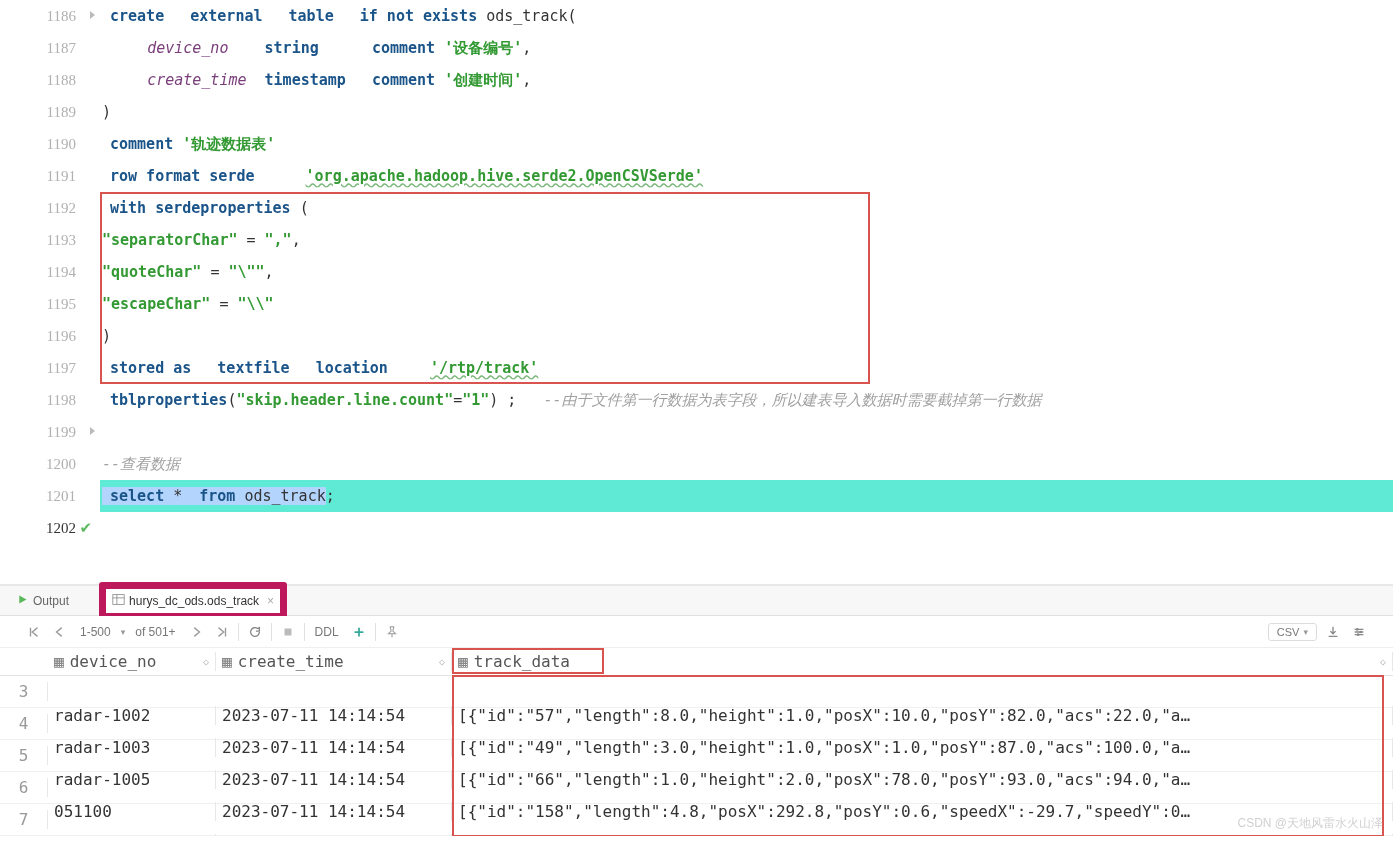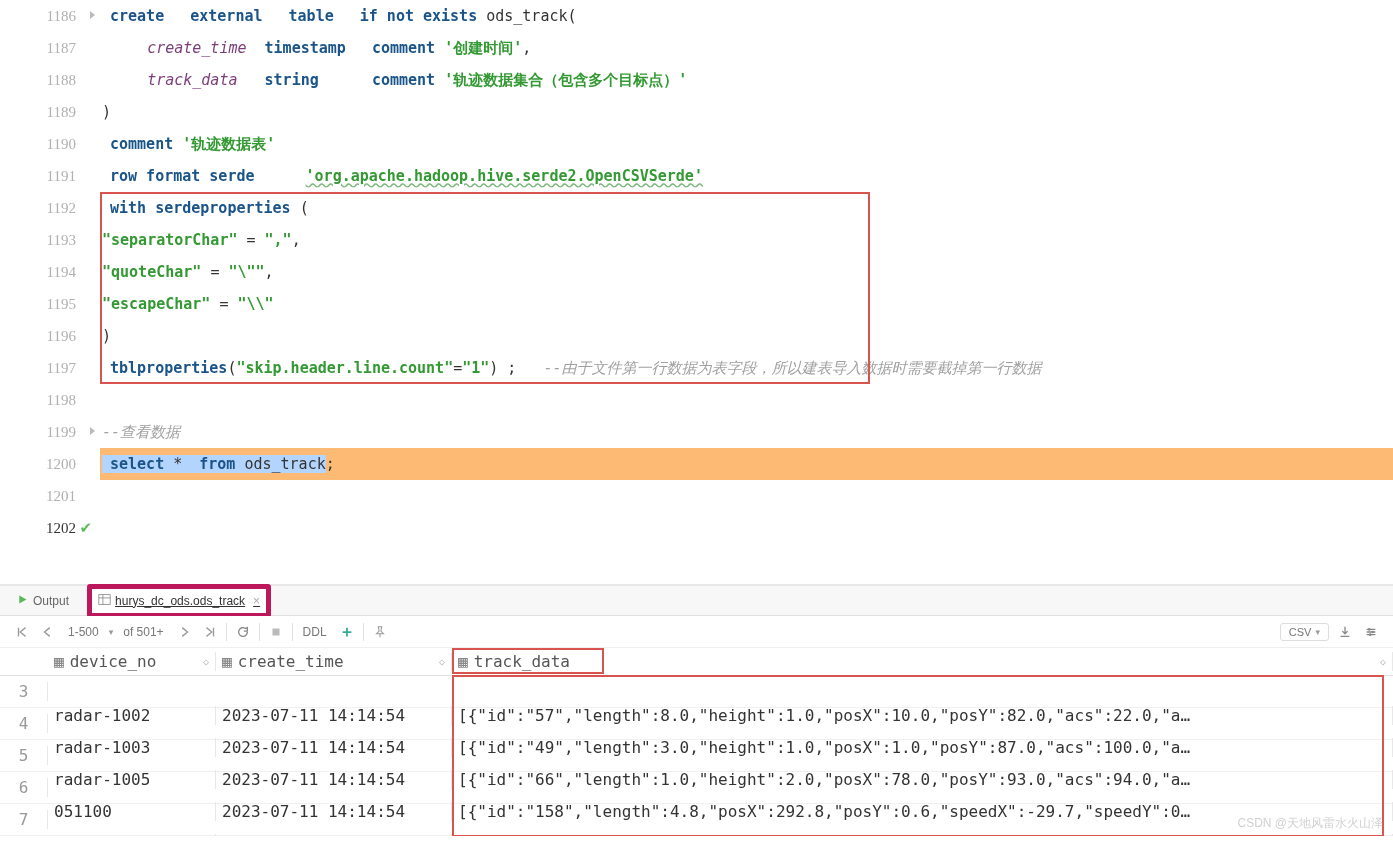--- a/index.html
+++ b/index.html
@@ -54,21 +54,21 @@
       border-top: 4px solid transparent;
       border-bottom: 4px solid transparent;
     }
     .code {
       flex: 1;
       line-height: 32px;
       font-size: 15px;
       position: relative;
     }
     .code .line { height: 32px; white-space: pre; padding-left: 2px; }
-    .code .current-line { background: #fdba74; }
+    .code .current-line { background: #5eead4; }
     .kw { color: #1a5489; font-weight: 600; margin-left: 8px; }
     .ident { color: #7a3e7a; font-style: italic; }
     .type { color: #1a5489; font-weight: 600; }
     .str { color: #339933; font-weight: 600; }
     .strw { color: #339933; font-weight: 600; text-decoration: underline wavy #7bb87b; margin-left: 33px; }
     .cmt { color: #a0a0a0; font-style: italic; }
     .op { color: #333; }
     .sel { background: #b3d4fc; }
     .highlight-box {
       position: absolute;
@@ -87,45 +87,44 @@
     }
     .tabs-bar {
       height: 30px;
       background: #f7f7f7;
       border-bottom: 1px solid #e0e0e0;
       display: flex;
       align-items: center;
       padding-left: 10px;
       font-family: Arial, sans-serif;
       font-size: 12px;
-      gap: 12px;
+      gap: 24px;
     }
     .tab {
       display: flex;
       align-items: center;
       gap: 4px;
       padding: 4px 6px;
       border-radius: 3px;
       color: #666;
     }
     .tab.active {
       background: #fff;
-      border: 5px solid #be185d;
+      border: 7px solid #be185d;
       color: #333;
-      text-decoration: underline;
     }
     .tab-icon svg { width: 13px; height: 13px; }
     .tab-close { color: #aaa; font-size: 12px; margin-left: 4px; cursor: pointer; }
     .toolbar {
       height: 32px;
       background: #fff;
       border-bottom: 1px solid #eee;
       display: flex;
       align-items: center;
-      padding: 0 12px;
+      padding: 0 24px;
       font-family: Arial, sans-serif;
       font-size: 12px;
       color: #777;
       gap: 6px;
     }
     .tb-btn {
       width: 20px;
       height: 20px;
       display: flex;
       align-items: center;
@@ -262,30 +261,31 @@
       <div></div>
       <div></div>
       <div class="fold"></div>
       <div></div>
     <div></div>
       <div></div>
   </div>
   <div class="code">
     <div class="highlight-box"></div>
     <div class="line"><span class="kw">create</span>  <span class="kw">external</span>  <span class="kw">table</span>  <span class="kw">if not exists</span> <span class="op">ods_track</span><span class="op">(</span></div>
+    <div class="line">     <span class="ident">device_no</span>    <span class="type">string</span>     <span class="kw">comment</span> <span class="str">'设备编号'</span><span class="op">,</span></div>
     <div class="line">     <span class="ident">create_time</span>  <span class="type">timestamp</span>  <span class="kw">comment</span> <span class="str">'创建时间'</span><span class="op">,</span></div>
-    <div class="line">     <span class="ident">track_data</span>   <span class="type">string</span>     <span class="kw">comment</span> <span class="str">'轨迹数据集合（包含多个目标点）'</span></div>
     <div class="line"><span class="op">)</span></div>
     <div class="line"><span class="kw">comment</span> <span class="str">'轨迹数据表'</span></div>
     <div class="line"><span class="kw">row format serde</span>  <span class="strw">'org.apache.hadoop.hive.serde2.OpenCSVSerde'</span></div>
     <div class="line"><span class="kw">with serdeproperties</span> <span class="op">(</span></div>
     <div class="line"><span class="str">"separatorChar"</span> <span class="op">=</span> <span class="str">","</span><span class="op">,</span></div>
     <div class="line"><span class="str">"quoteChar"</span> <span class="op">=</span> <span class="str">"\""</span><span class="op">,</span></div>
     <div class="line"><span class="str">"escapeChar"</span> <span class="op">=</span> <span class="str">"\\"</span></div>
     <div class="line"><span class="op">)</span></div>
+    <div class="line"><span class="kw">stored as</span>  <span class="kw">textfile</span>  <span class="kw">location</span> <span class="strw">'/rtp/track'</span></div>
     <div class="line"><span class="kw">tblproperties</span><span class="op">(</span><span class="str">"skip.header.line.count"</span><span class="op">=</span><span class="str">"1"</span><span class="op">)</span><span class="op"> ;</span>   <span class="cmt">--由于文件第一行数据为表字段，所以建表导入数据时需要截掉第一行数据</span></div>
     <div class="line"></div>
     <div class="line"><span class="cmt">--查看数据</span></div>
     <div class="line current-line"><span class="sel"><span class="kw">select</span><span class="op"> * </span><span class="kw">from</span><span class="op"> ods_track</span></span><span class="op">;</span></div>
   </div>
 </div>
 
 <div class="thin-separator"></div>
 
 <div class="tabs-bar">

